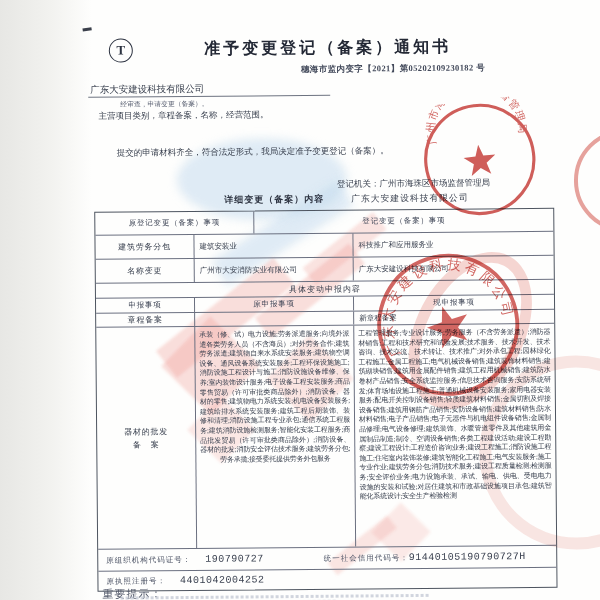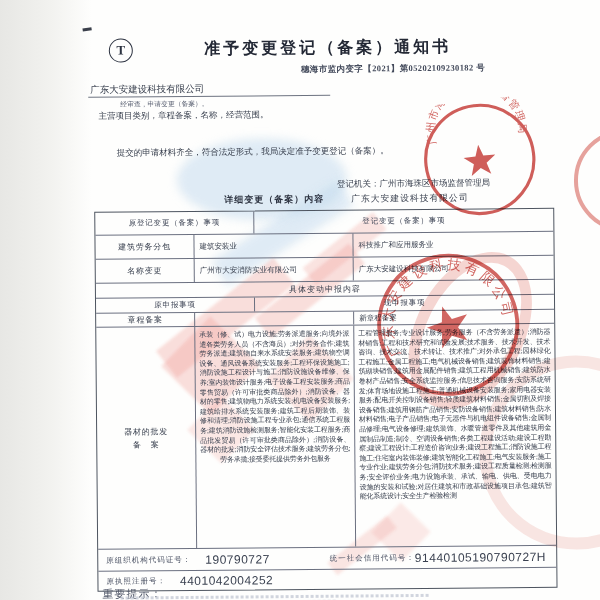--- a/index.html
+++ b/index.html
@@ -39,21 +39,21 @@
   .c1{width:98px;flex:none;border-right:1px solid #6b7080;display:flex;align-items:center;justify-content:center;text-align:center;}
   .c2{width:159px;flex:none;border-right:1px solid #6b7080;display:flex;align-items:center;padding:0 5px;box-sizing:border-box;}
   .c3{flex:1;display:flex;align-items:center;padding:0 5px;box-sizing:border-box;}
   .hdr{font-size:7.5px;letter-spacing:.8px;color:#3c4354;justify-content:center;text-align:center;}
   .cell-label{font-size:8px;letter-spacing:.8px;color:#39404f;}
   .cell-val{font-size:7.5px;color:#39404f;}
   .span-row{justify-content:center;align-items:center;display:flex;font-size:8px;letter-spacing:1px;color:#353b49;}
   .scope-par{font-size:7px;line-height:9.6px;text-align:justify;color:#39404f;letter-spacing:-.2px;padding:4px 4px;box-sizing:border-box;width:100%;align-self:flex-start;}
   .mid-par{text-align-last:center;}
   .idrow{display:flex;align-items:center;font-size:7.5px;padding:0 8px;box-sizing:border-box;color:#4a5163;}
-  .idrow .num{font-family:Liberation Sans, sans-serif;font-size:12px;color:#3a4150;letter-spacing:.5px;}
+  .idrow .num{font-family:Liberation Mono, monospace;font-size:10px;color:#3a4150;letter-spacing:.5px;}
   .idrow .lbl{letter-spacing:1px;}
   
   #notice{left:100px;top:585px;font-size:11px;color:#4a5163;letter-spacing:1px;}
   .faint-line{height:3px;background:repeating-linear-gradient(90deg,#c6cbd6 0 3px,rgba(255,255,255,0) 3px 5px);opacity:.8;filter:blur(.4px);}
   
   .stamp{mix-blend-mode:multiply;}
   .ghost-ring{border-radius:50%;mix-blend-mode:multiply;}
 </style>
 </head>
 <body>
@@ -98,20 +98,21 @@
       <div class="c2 cell-val">建筑安装业</div>
       <div class="c3 cell-val">科技推广和应用服务业</div>
     </div>
     <div class="trow" style="height:23px;">
       <div class="c1 cell-label">名称变更</div>
       <div class="c2 cell-val">广州市大安消防实业有限公司</div>
       <div class="c3 cell-val">广东大安建设科技有限公司</div>
     </div>
     <div class="trow span-row" style="height:14px;">具体变动申报内容</div>
     <div class="trow" style="height:14px;">
+      <div class="c1 hdr">申报事项</div>
       <div class="c2 hdr" style="justify-content:center;">原申报事项</div>
       <div class="c3 hdr" style="justify-content:center;">现申报事项</div>
     </div>
     <div class="trow" style="height:13px;">
       <div class="c1 cell-label">章程备案</div>
       <div class="c2 cell-val"></div>
       <div class="c3 cell-val">新章程备案</div>
     </div>
     <div class="trow" style="height:221px;">
       <div class="c1 cell-label" style="flex-direction:column;line-height:13px;">

